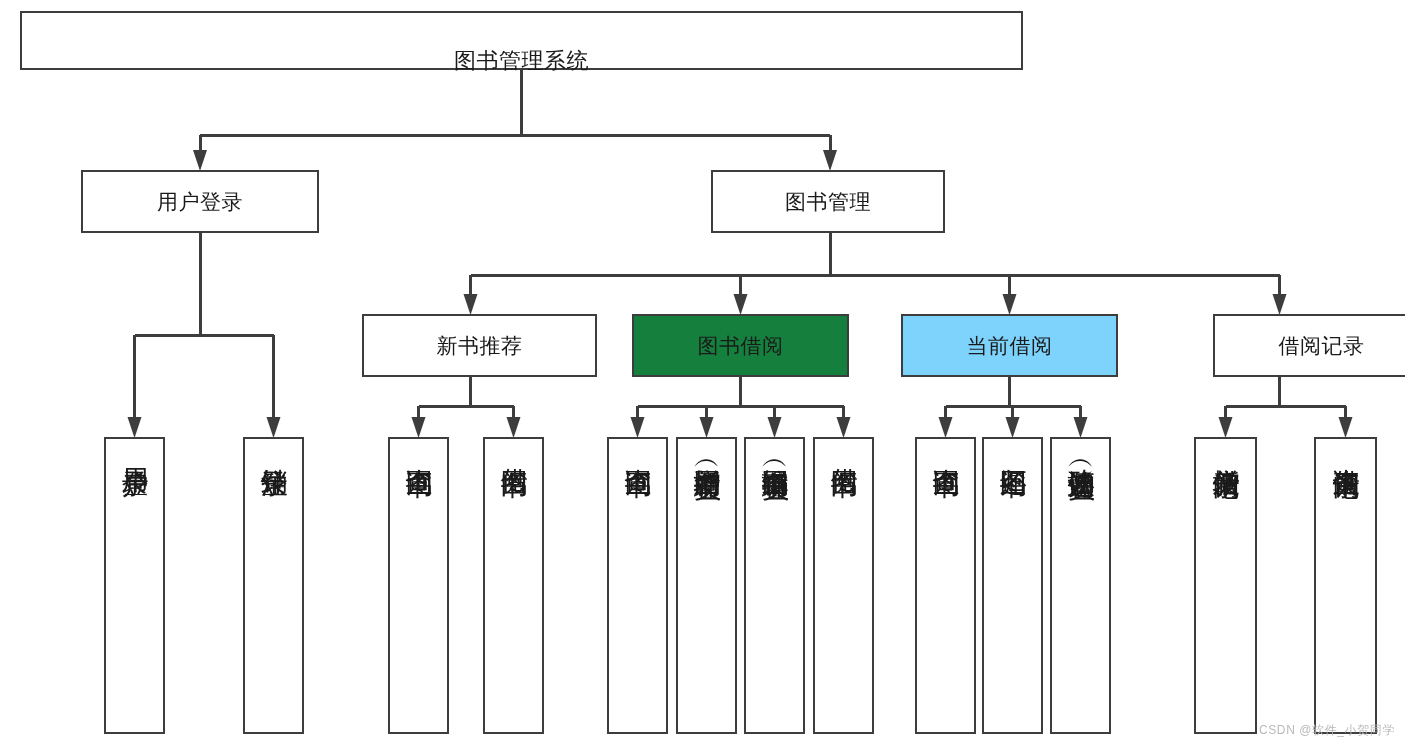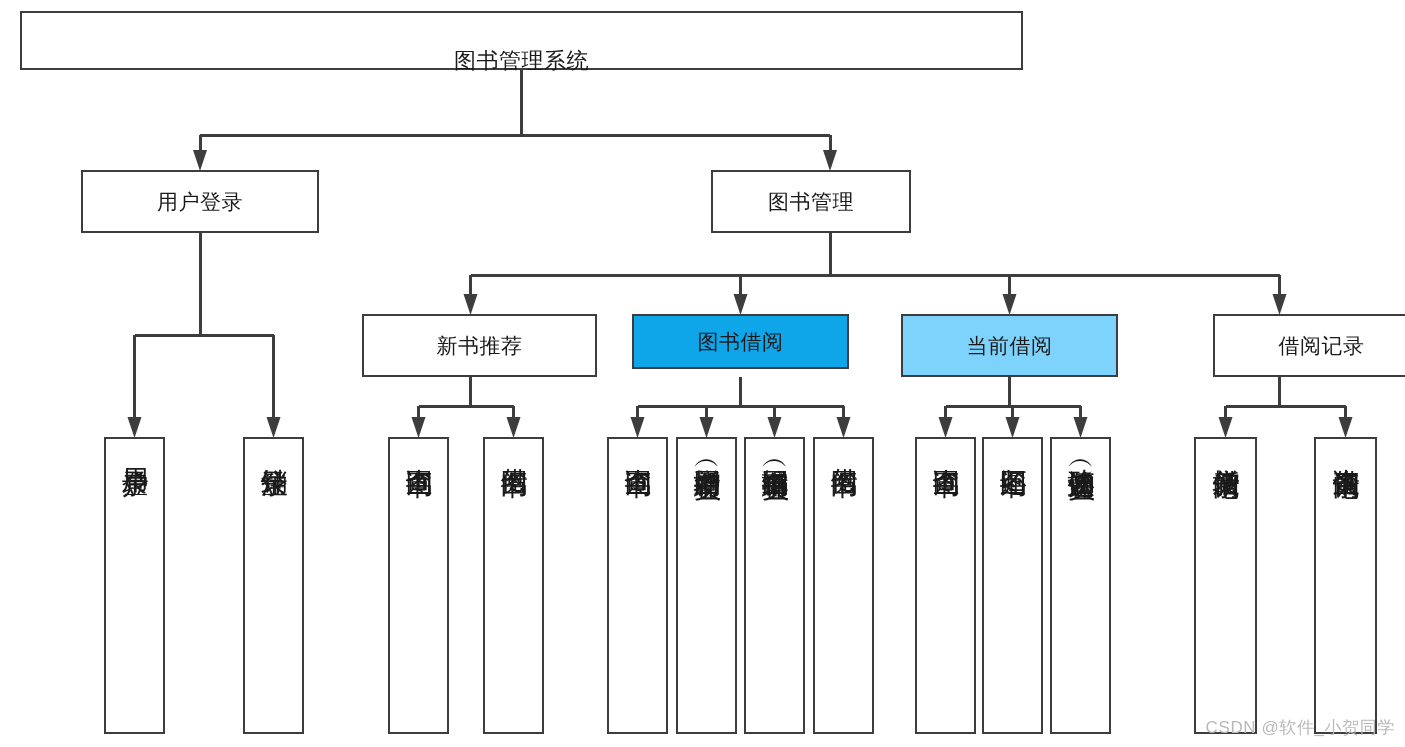--- a/index.html
+++ b/index.html
@@ -59,21 +59,21 @@
     writing-mode: vertical-rl;
     text-orientation: upright;
     font-size: 27px;
     line-height: 1.02;
     letter-spacing: 1px;
   }
   #watermark {
     position: absolute;
     right: 10px;
     bottom: 8px;
-    font-size: 17px;
+    font-size: 12px;
     color: #b9b9b9;
     letter-spacing: 0.6px;
     white-space: nowrap;
     z-index: 5;
     font-family: "Liberation Sans", "DejaVu Sans", sans-serif;
   }
 </style>
 </head>
 <body>
 
@@ -132,27 +132,27 @@
       <line x1="1345.5" y1="406" x2="1345.5" y2="418" stroke="#3d3d3d" stroke-width="3" shape-rendering="crispEdges"></line>
       <polygon points="1338.5,417 1352.5,417 1345.5,438" fill="#3d3d3d"></polygon>
     </svg>
   <div id="nodes">
       <div class="node horiz root" style="left: 20px; top: 11px; width: 1003px; height: 59px; border-color: rgb(61, 61, 61); background: rgb(255, 255, 255); color: rgb(26, 26, 26);">
         <span class="label">图书管理系统</span>
       </div>
       <div class="node horiz" style="left: 81px; top: 170px; width: 238px; height: 63px; border-color: rgb(61, 61, 61); background: rgb(255, 255, 255); color: rgb(26, 26, 26);">
         <span class="label">用户登录</span>
       </div>
-      <div class="node horiz" style="left: 711px; top: 170px; width: 200px; height: 63px; border-color: rgb(61, 61, 61); background: rgb(255, 255, 255); color: rgb(26, 26, 26);">
+      <div class="node horiz" style="left: 711px; top: 170px; width: 234px; height: 63px; border-color: rgb(61, 61, 61); background: rgb(255, 255, 255); color: rgb(26, 26, 26);">
         <span class="label">图书管理</span>
       </div>
       <div class="node horiz" style="left: 362px; top: 314px; width: 235px; height: 63px; border-color: rgb(61, 61, 61); background: rgb(255, 255, 255); color: rgb(26, 26, 26);">
         <span class="label">新书推荐</span>
       </div>
-      <div class="node horiz" style="left: 632px; top: 314px; width: 217px; height: 55px; border-color: rgb(61, 61, 61); background: #0ea5e9; color: rgb(26, 26, 26);">
+      <div class="node horiz" style="left: 632px; top: 314px; width: 217px; height: 63px; border-color: rgb(61, 61, 61); background: #15803d; color: rgb(26, 26, 26);">
         <span class="label">图书借阅</span>
       </div>
       <div class="node horiz" style="left: 901px; top: 314px; width: 217px; height: 63px; border-color: rgb(61, 61, 61); background: #7dd3fc; color: rgb(26, 26, 26);">
         <span class="label">当前借阅</span>
       </div>
       <div class="node horiz" style="left: 1171px; top: 314px; width: 217px; height: 63px; border-color: rgb(61, 61, 61); background: rgb(255, 255, 255); color: rgb(26, 26, 26); margin-left: 42px;">
         <span class="label">借阅记录</span>
       </div>
       <div class="node vert" style="left: 104px; top: 437px; width: 61px; height: 297px; border-color: rgb(61, 61, 61); background: rgb(255, 255, 255); color: rgb(26, 26, 26);">
         <span class="label">用户登录</span>

